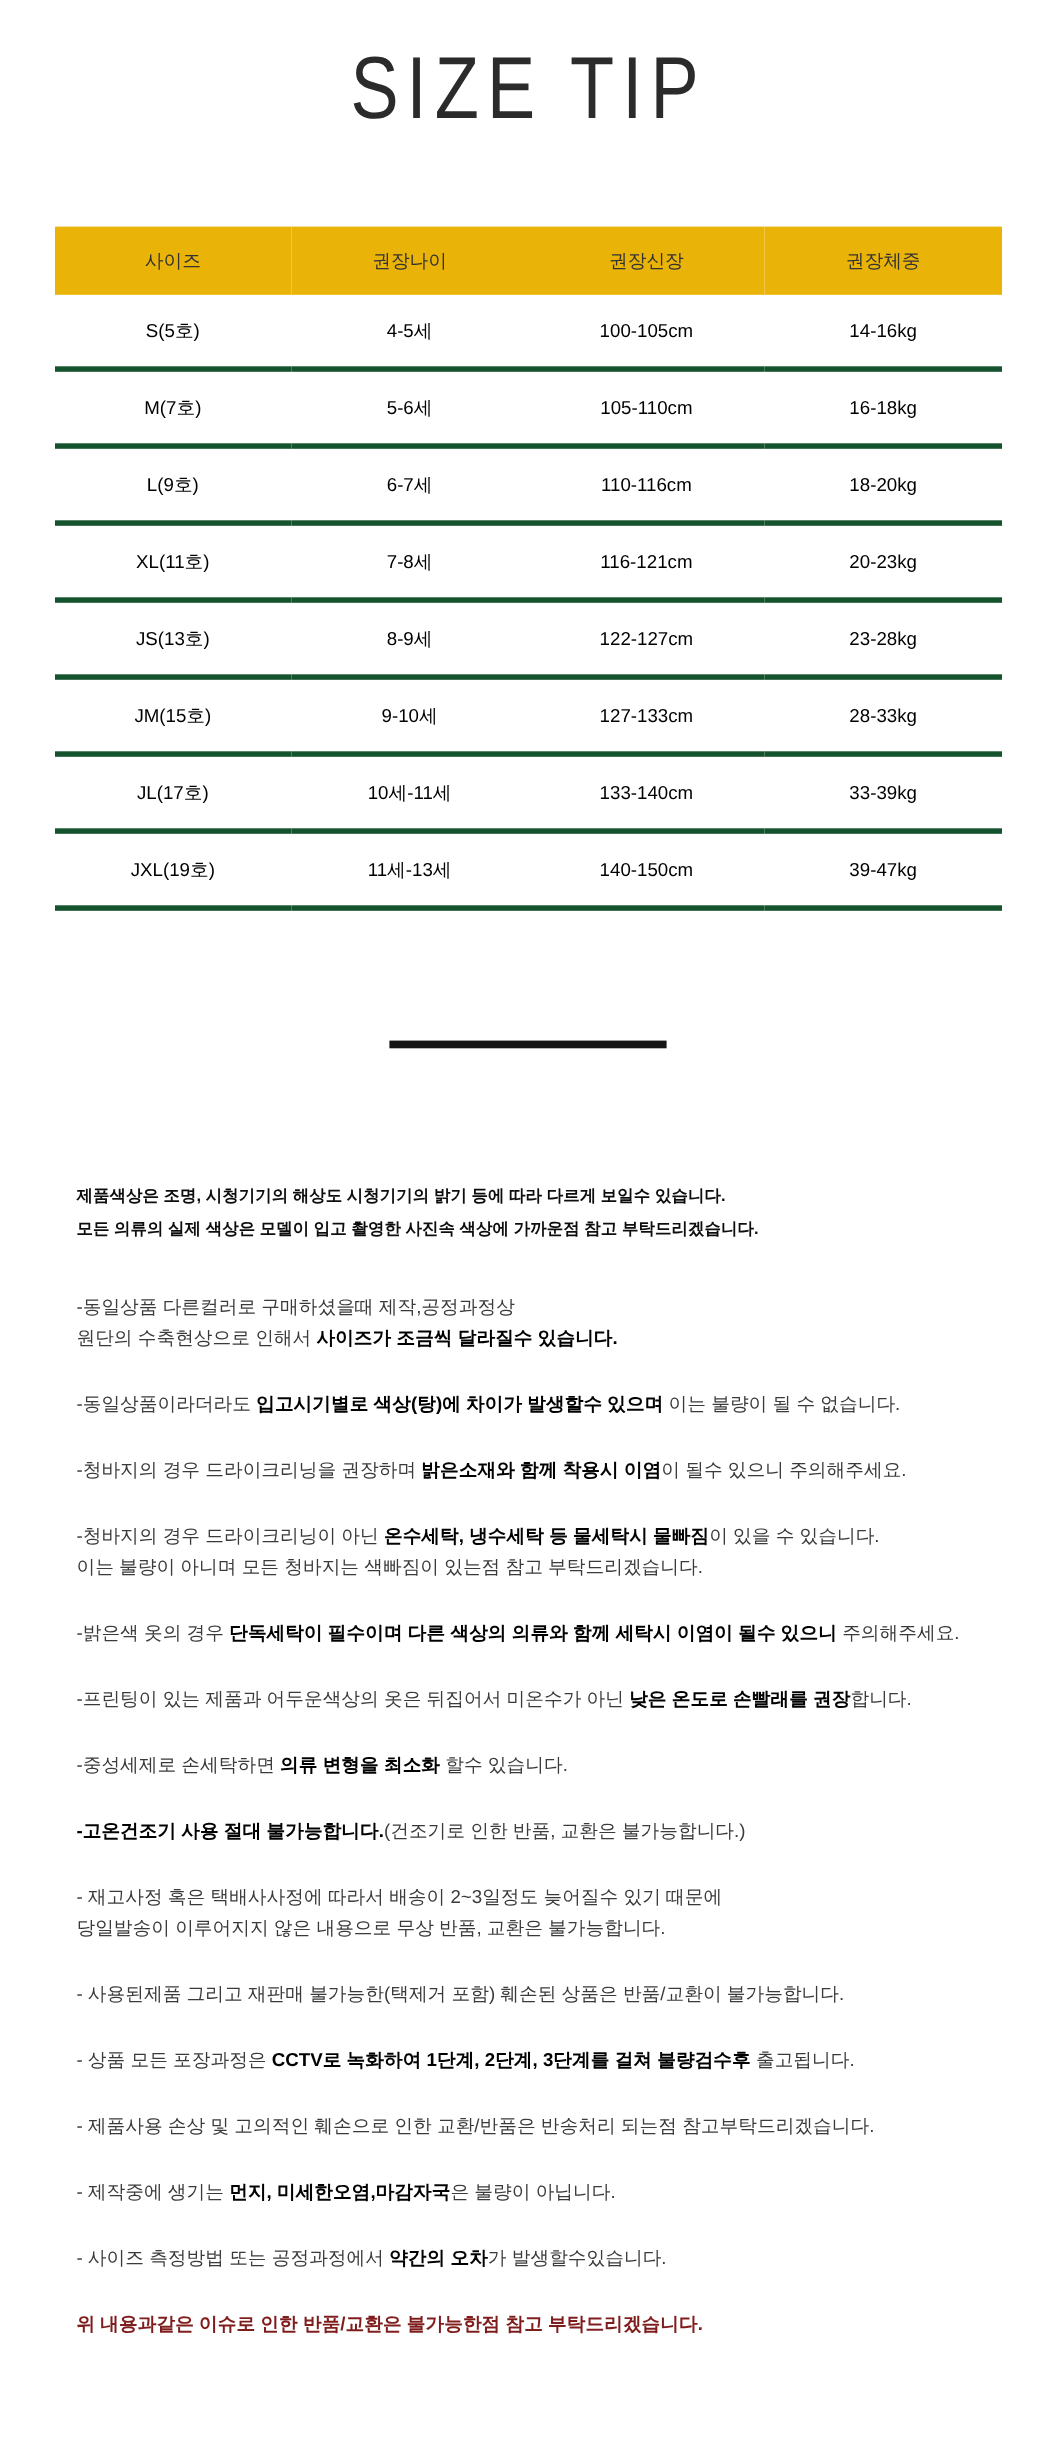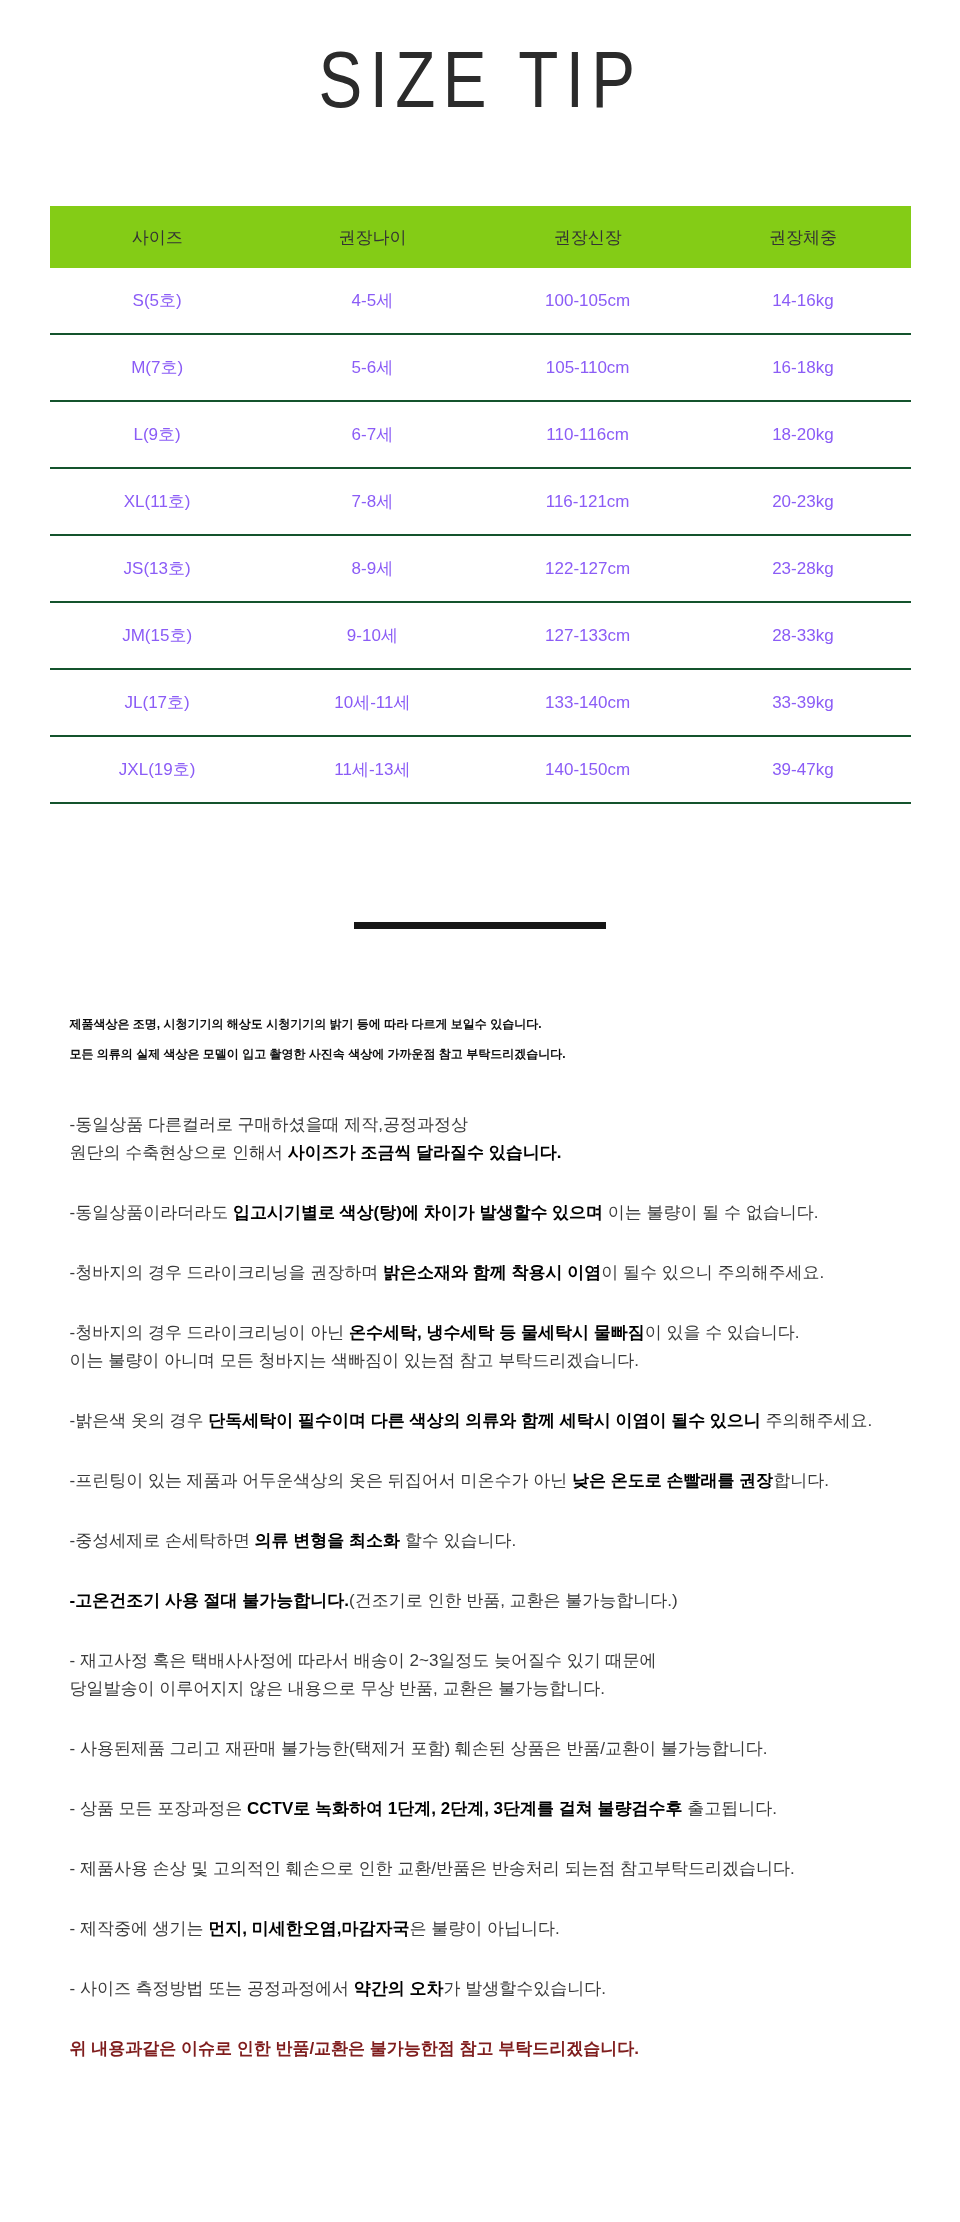--- a/index.html
+++ b/index.html
@@ -31,57 +31,57 @@
     white-space: nowrap;
   }
   
   table.size-table {
     width: 100%;
     margin-top: 88px;
     border-collapse: collapse;
     table-layout: fixed;
   }
   table.size-table th {
-    background: #84cc16;
+    background: #eab308;
     height: 60px;
     font-size: 17px;
     font-weight: 400;
     color: #333;
     text-align: center;
     vertical-align: middle;
   }
   table.size-table td {
     height: 63px;
     font-size: 17px;
-    color: #8b5cf6;
+    color: #000000;
     text-align: center;
     vertical-align: middle;
-    border-bottom: 2px solid #14532d;
+    border-bottom: 5px solid #14532d;
   }
   
   .table-footnote {
     margin-top: 16px;
     text-align: center;
     font-size: 17px;
     line-height: 35px;
     color: #3a3a3a;
   }
   .table-footnote .b { font-weight: 700; color: #111; }
   
   .divider {
     width: 252px;
     height: 7px;
     background: #161616;
     margin: 118px auto 0 auto;
   }
   
   .intro {
-    margin-top: 80px;
+    margin-top: 120px;
     padding-left: 20px;
-    font-size: 12px;
+    font-size: 15px;
     line-height: 30px;
     font-weight: 700;
     color: #0d0d0d;
     white-space: nowrap;
   }
   
   .notices {
     margin-top: 42px;
     padding-left: 20px;
   }

